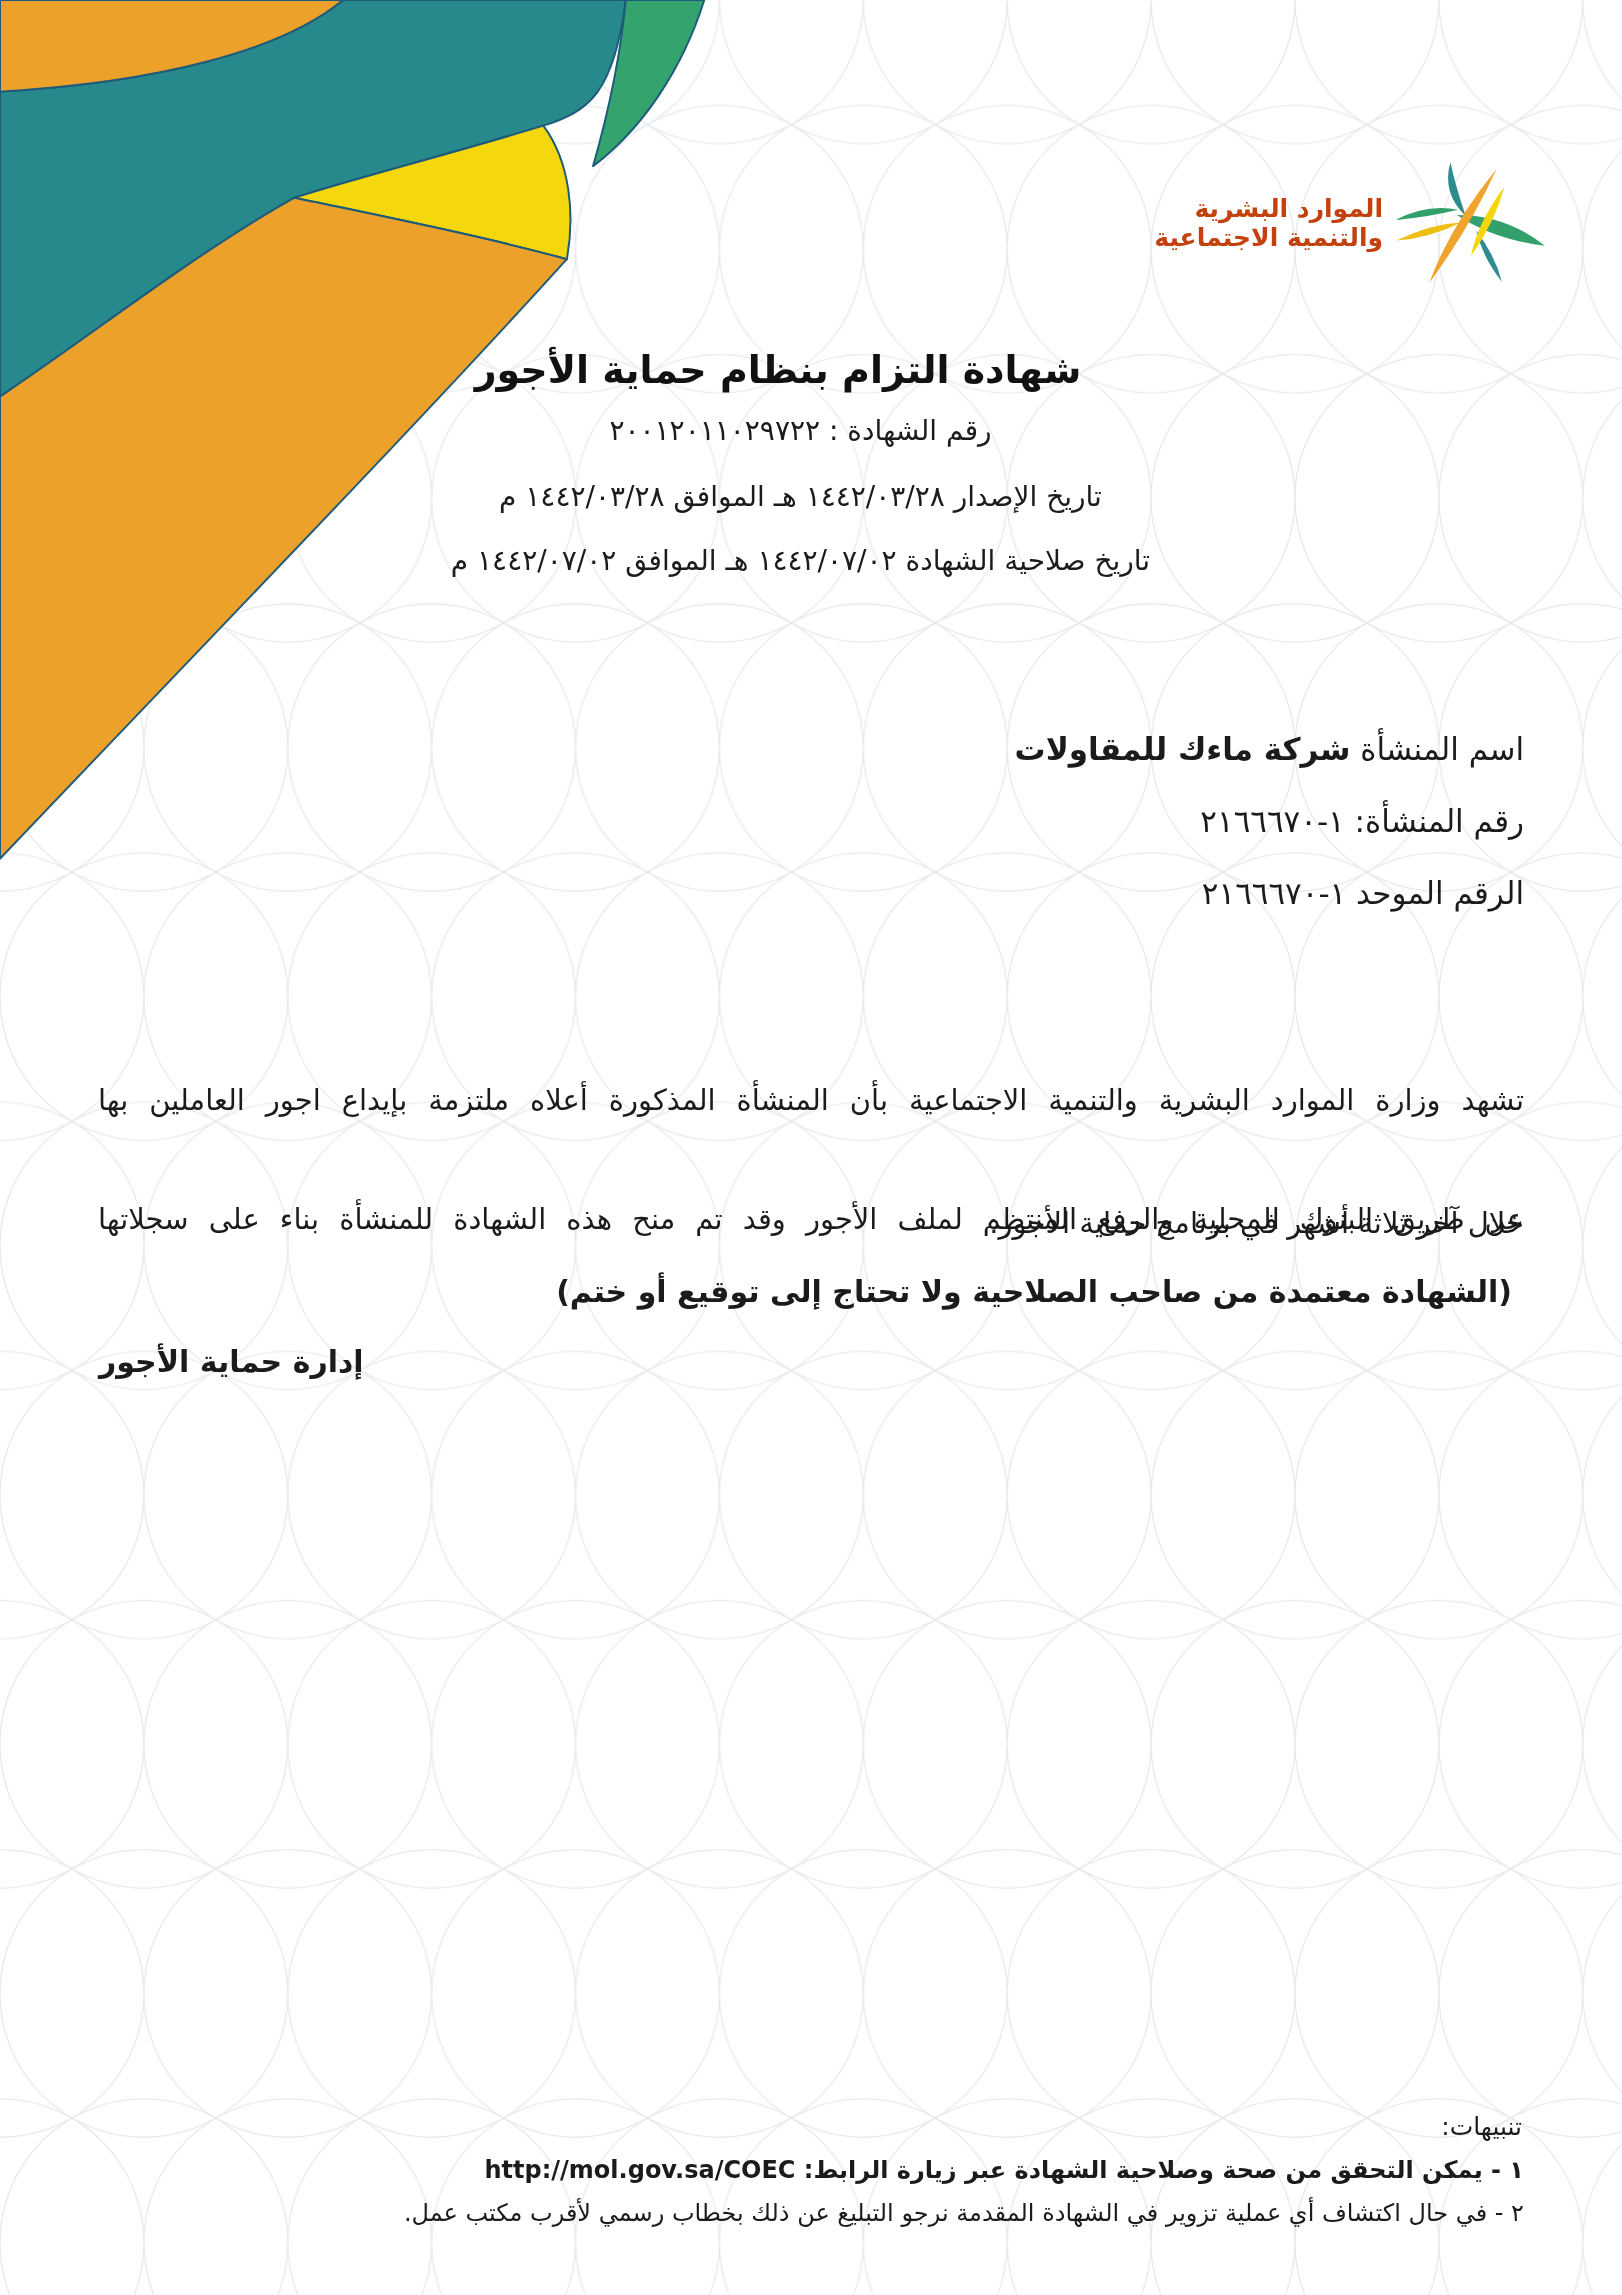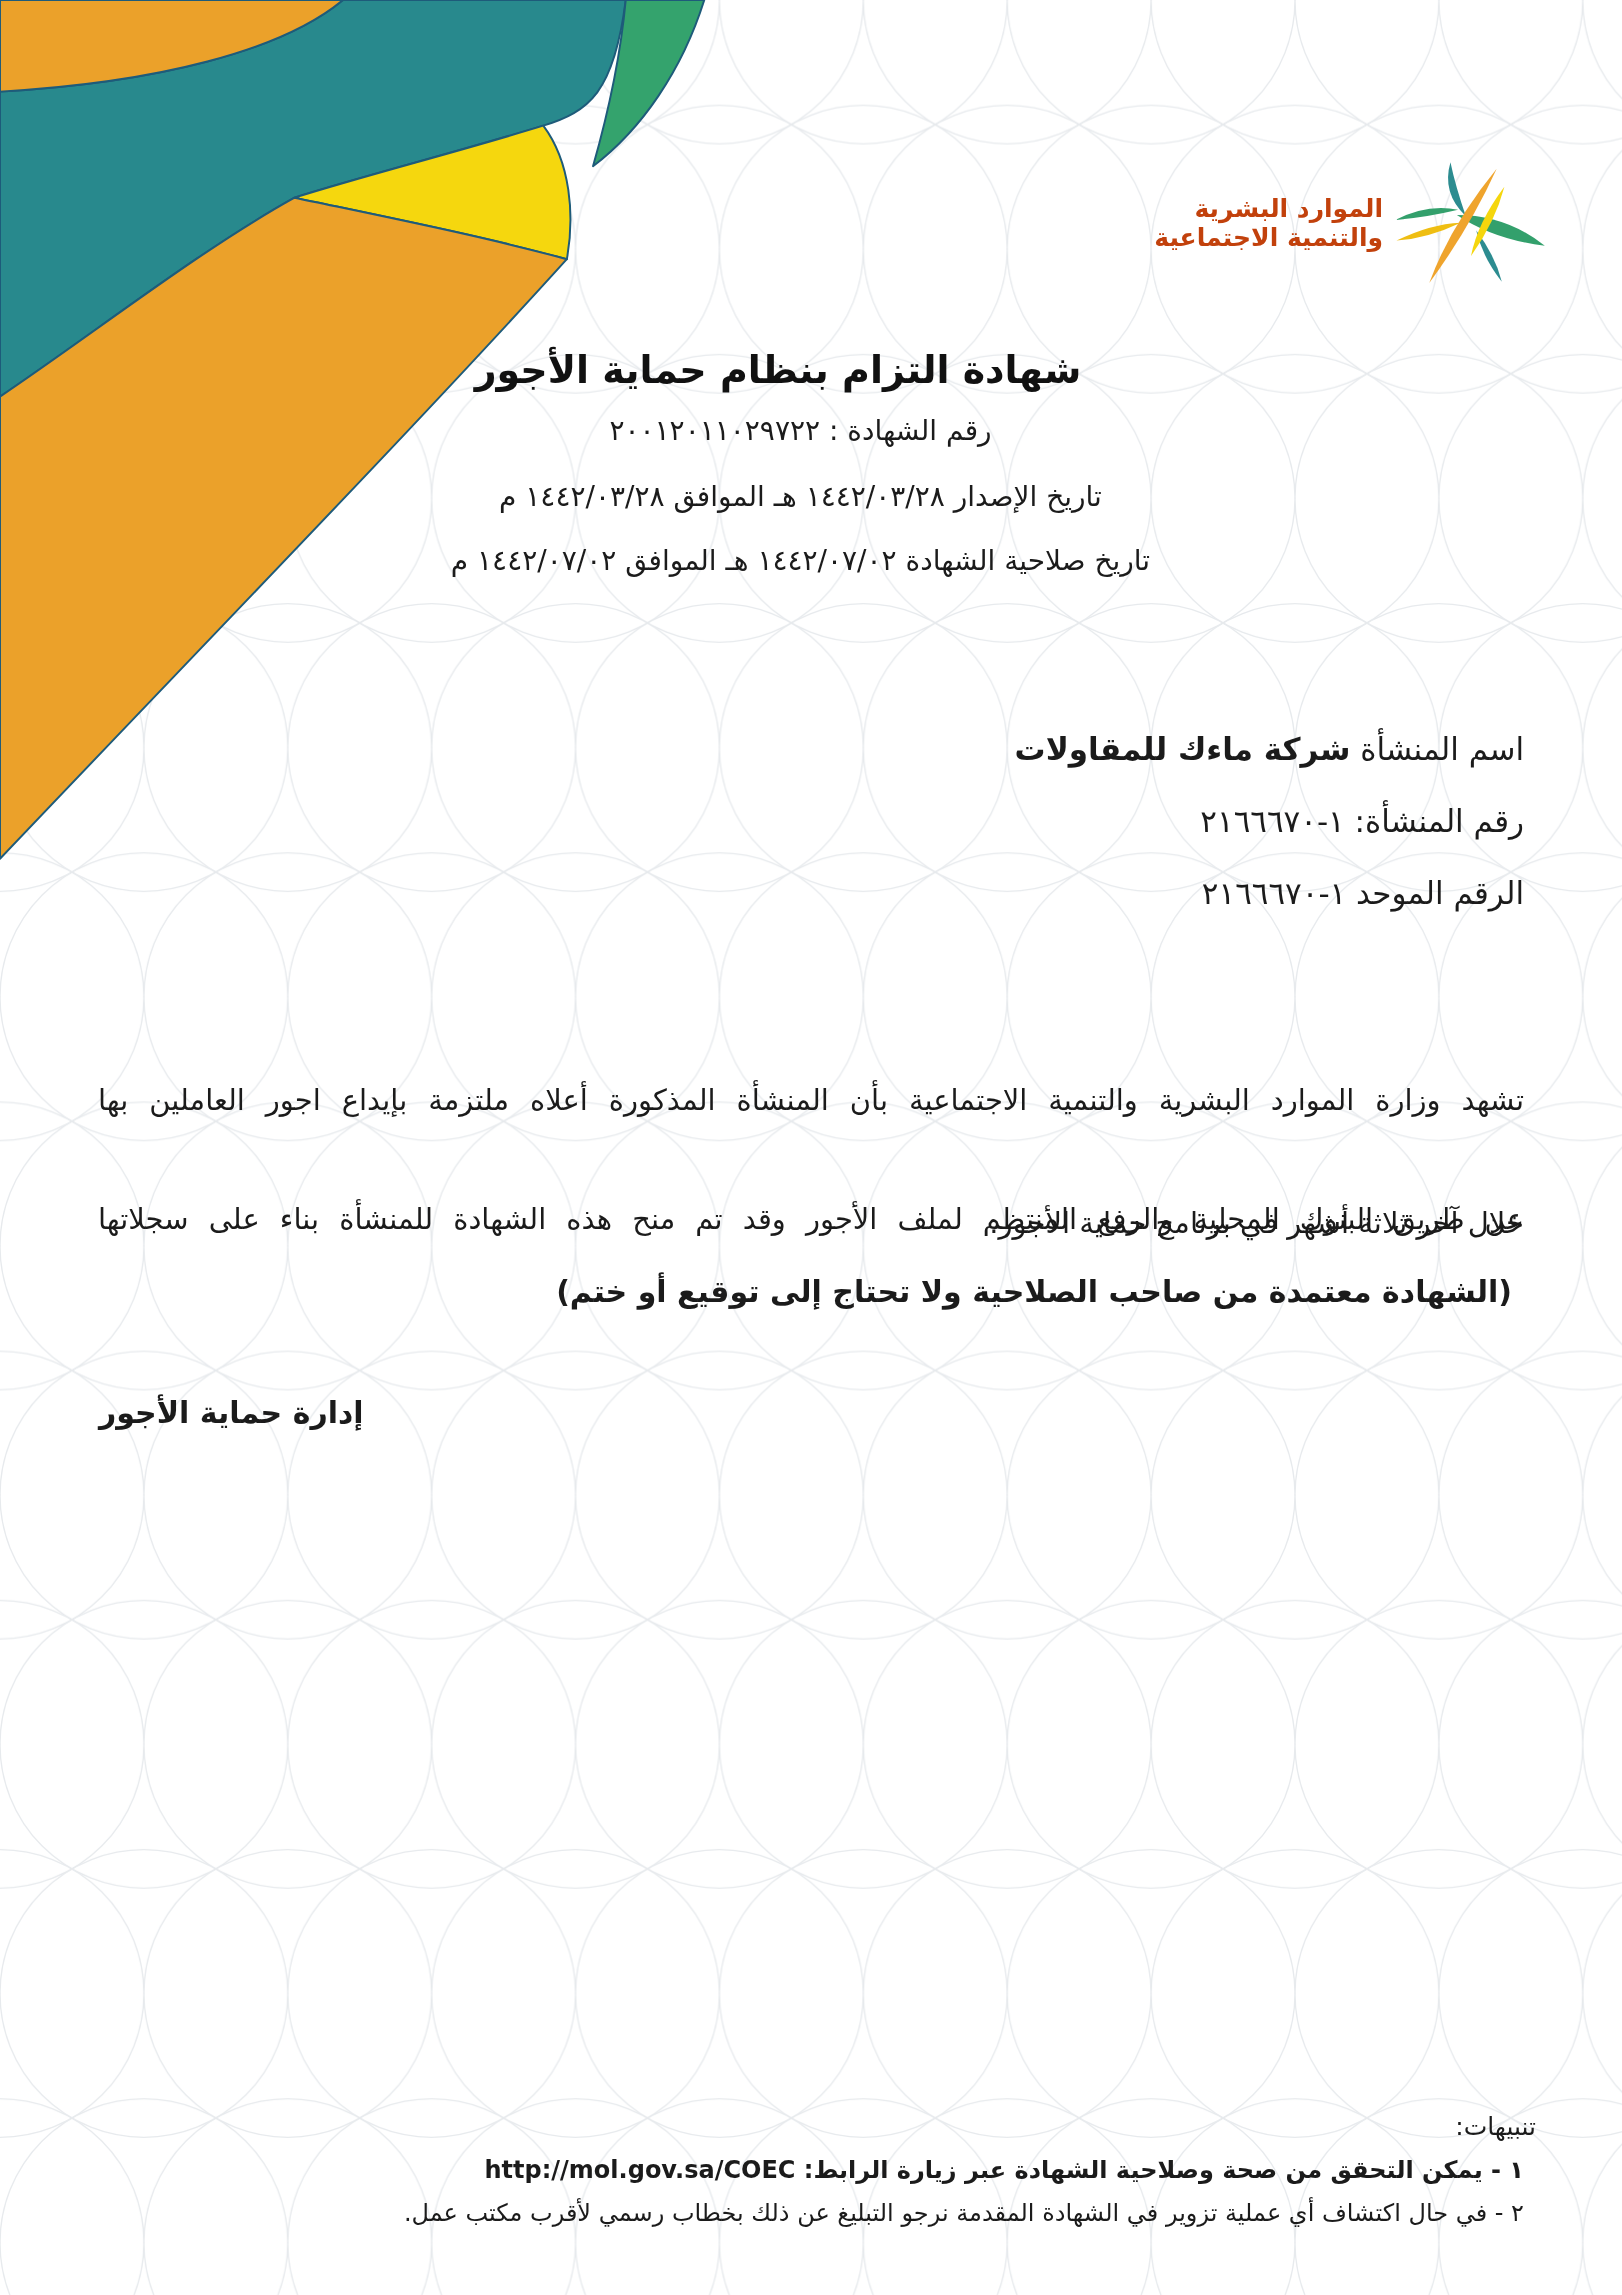--- a/index.html
+++ b/index.html
@@ -36,25 +36,25 @@
     right:98px;left:98px;z-index:3;direction:rtl;
     font-size:29px;line-height:39px;
   }
   .bj{text-align:justify;text-align-last:justify;white-space:nowrap;}
   .b1{top:1081px;} .b2{top:1200px;} .b3{top:1204px;text-align:right;}
   .stamp-note{
     right:110px;top:1271px;z-index:3;direction:rtl;text-align:right;
     font-size:30px;font-weight:bold;line-height:41px;
   }
   .dept{
-    left:99px;top:1392px;z-index:3;direction:rtl;text-align:center;
+    left:99px;top:1341px;z-index:3;direction:rtl;text-align:center;
     font-size:30px;font-weight:700;line-height:41px;
   }
   .foot-title{
-    right:86px;top:2110px;z-index:3;direction:rtl;text-align:left;
+    right:100px;top:2110px;z-index:3;direction:rtl;text-align:left;
     font-size:25px;line-height:33px;
   }
   .foot-note{
     right:98px;z-index:3;direction:rtl;text-align:right;
     font-size:24px;line-height:33px;white-space:nowrap;
   }
   .n1{top:2154px;font-weight:bold;} .n2{top:2197px;}
 </style>
 </head>
 <body>

